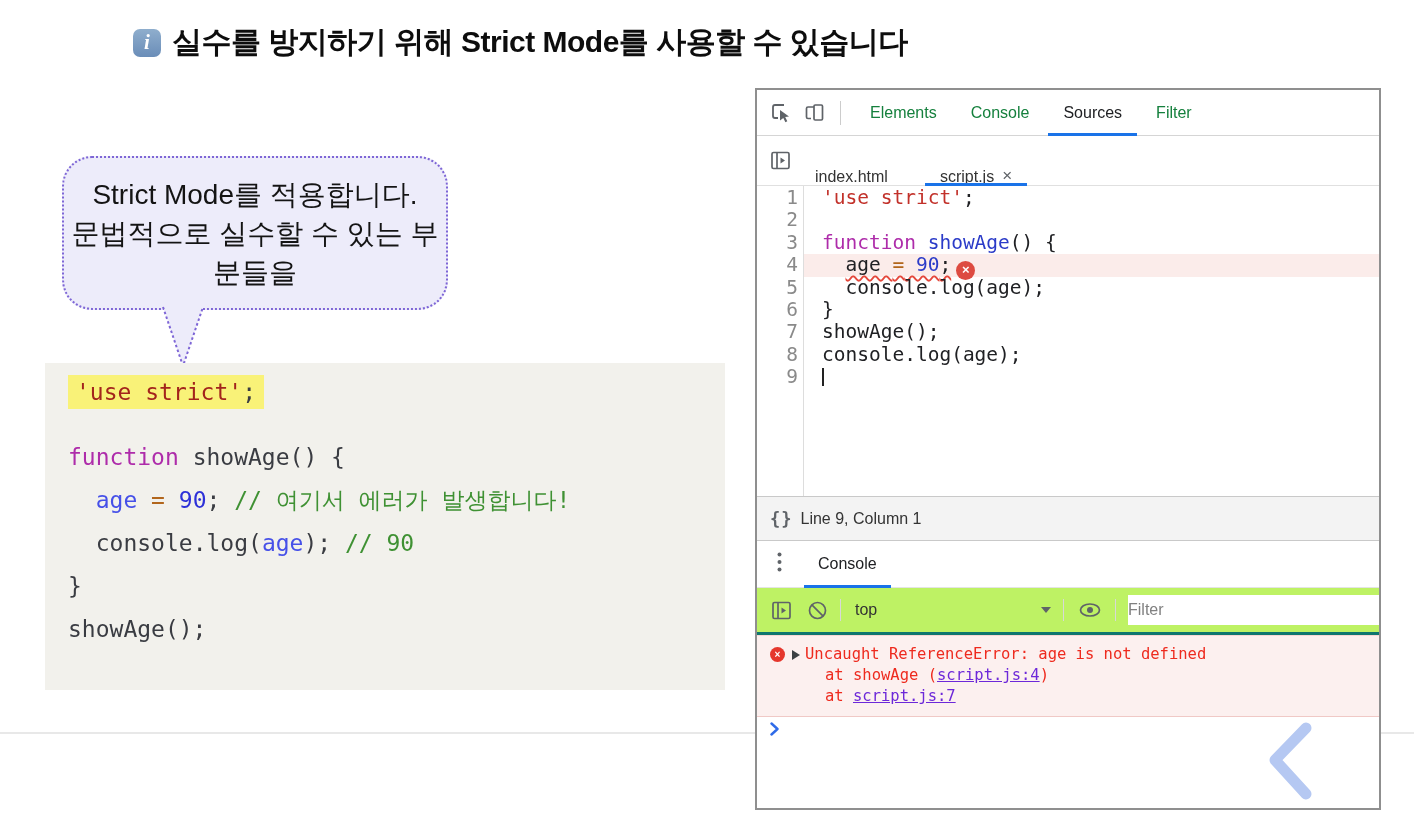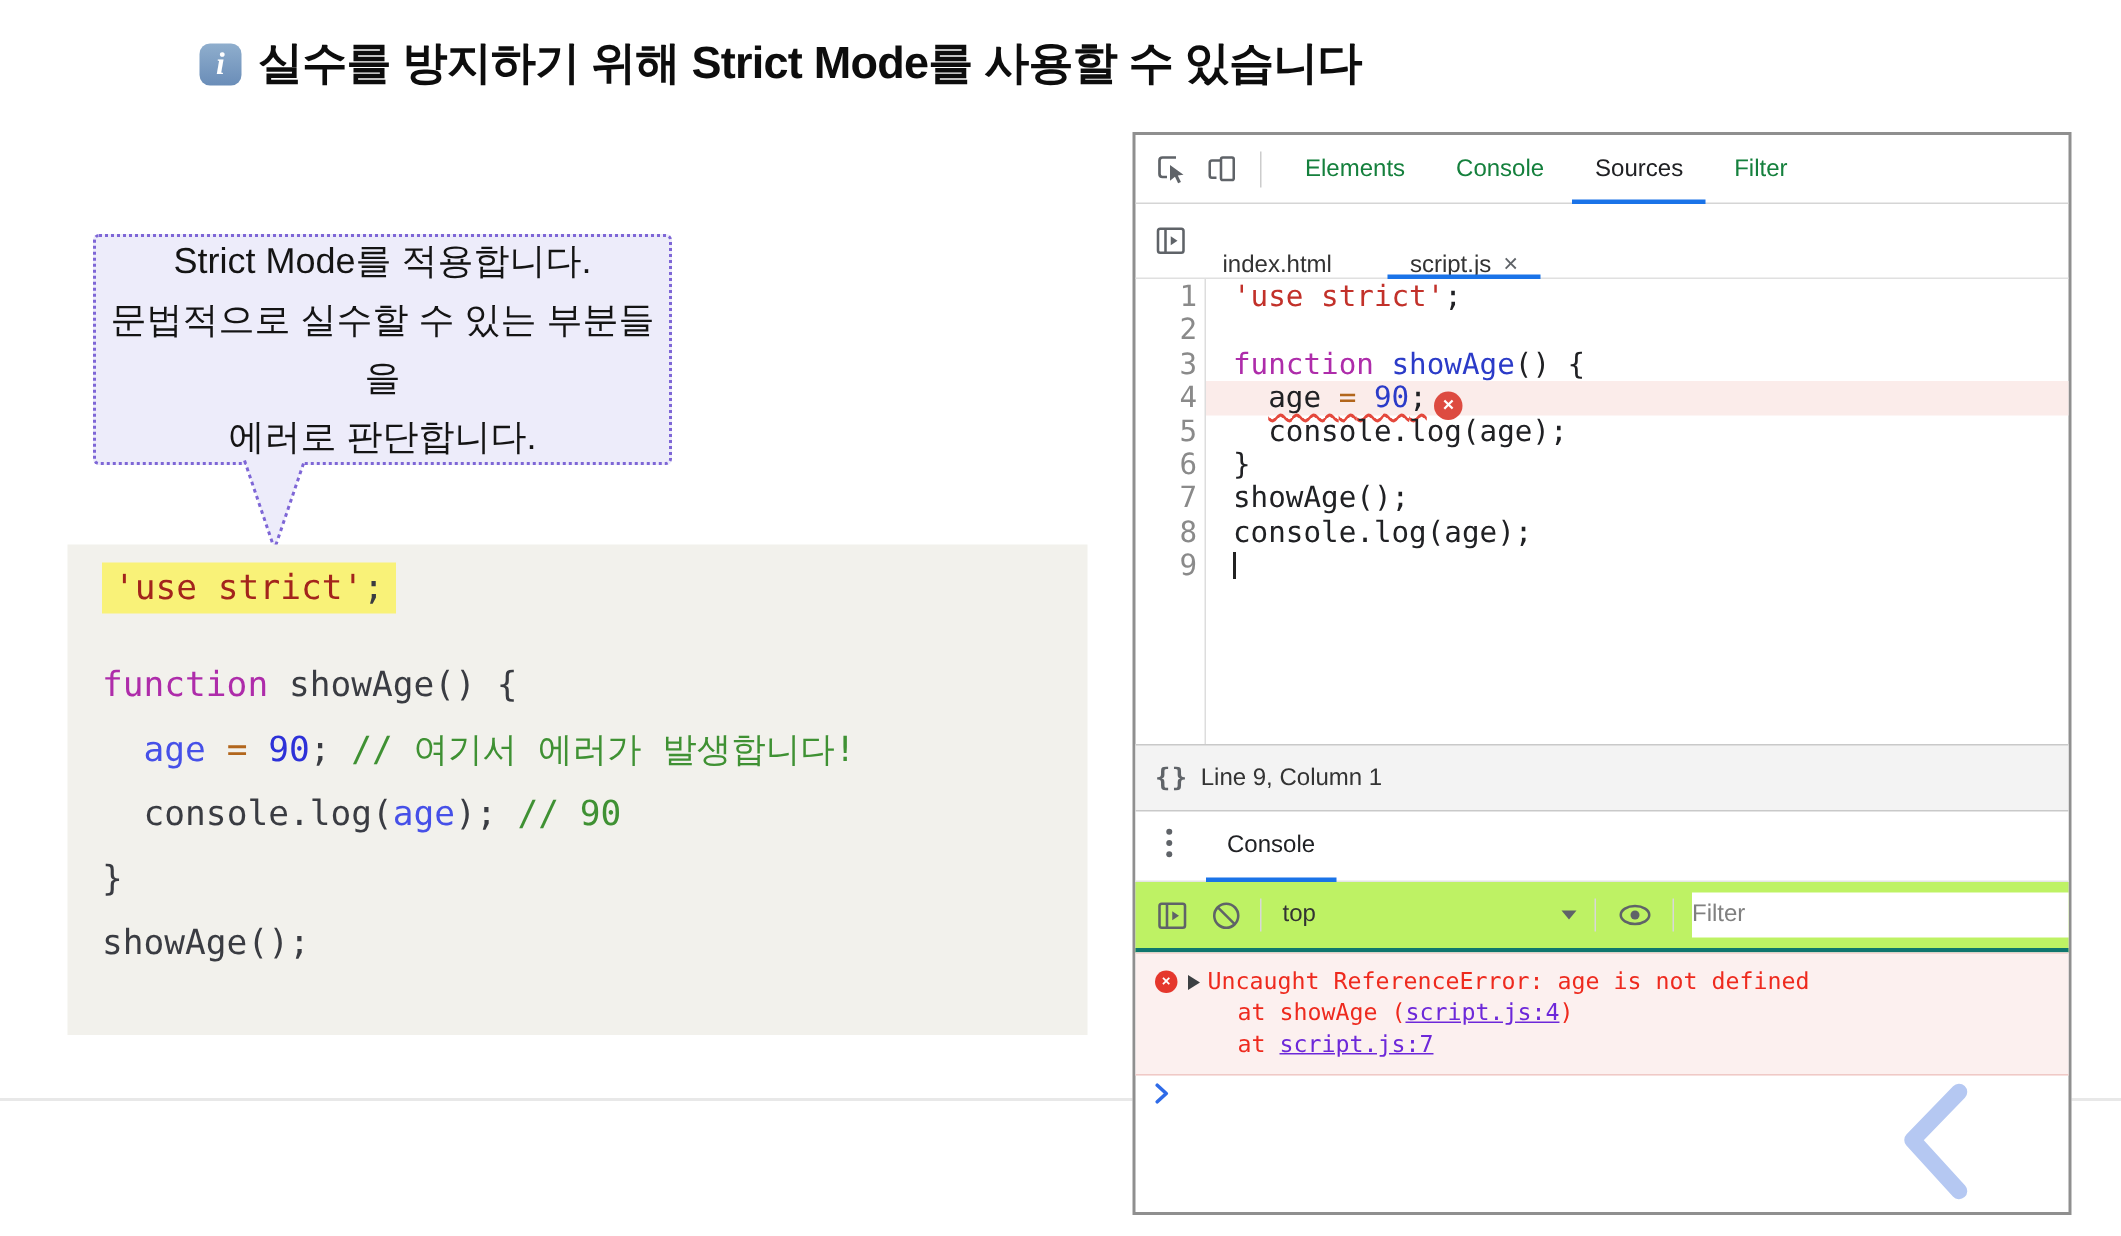--- a/index.html
+++ b/index.html
@@ -10,23 +10,23 @@
   
   .title { left:133px; top:22px; display:flex; align-items:center; gap:11px; }
   .info-emoji { width:28px; height:28px; border-radius:7px;
     background:linear-gradient(#8FAECD,#6A8DB8); color:#fff;
     font-family:"Liberation Serif", serif; font-style:italic; font-weight:bold;
     font-size:21px; display:flex; align-items:center; justify-content:center; }
   .title-text { font-size:30px; font-weight:bold; color:#0d0d0d; letter-spacing:-0.5px; }
 
   
   .callout { left:62px; top:156px; width:386px; height:154px;
-    background:var(--bubble-bg); border:2px dotted var(--bubble-purple); border-radius:4px;
+    background:var(--bubble-bg); border:2px dotted var(--bubble-purple); border-radius:30px;
     display:flex; flex-direction:column; align-items:center; justify-content:center;
-    font-size:24px; line-height:39px; color:#141414; text-align:center; }
+    font-size:28px; line-height:39px; color:#141414; text-align:center; }
   .callout-tail { left:155px; top:306px; }
 
   
   .codeblock { left:45px; top:363px; width:680px; height:327px; background:var(--code-bg);
     font-family:"DejaVu Sans Mono", monospace; font-size:23px; line-height:43px;
     color:#3A3C42; padding:8px 0 0 23px; }
   .code-line { white-space:pre; height:43px; }
   .codeblock .gap { height:22px; }
   .hl { background:var(--highlight-yellow); padding:4px 8px 4px 8px; }
   .c-str { color:var(--str-red); }
@@ -137,21 +137,20 @@
 <body>
 
 <div class="abs title">
   <span class="info-emoji">i</span>
   <span class="title-text">실수를 방지하기 위해 Strict Mode를 사용할 수 있습니다</span>
 </div>
 
 <div class="abs callout">
   <div>Strict Mode를 적용합니다.</div>
   <div>문법적으로 실수할 수 있는 부분들을</div>
-  <div>에러로 판단합니다.</div>
 </div>
 <svg class="abs callout-tail" width="56" height="64">
   <path d="M8,1 L28,60 L48,1" fill="#EDECFA" stroke="#7E66D6" stroke-width="2" stroke-dasharray="2.5,2.5"></path>
 </svg>
 
 <div class="abs codeblock">
   <div class="code-line"><span class="hl"><span class="c-str">'use strict'</span><span>;</span></span></div>
   <div class="gap"></div>
   <div class="code-line"><span class="c-kw">function</span><span> showAge</span><span>() {</span></div>
   <div class="code-line"><span>  </span><span class="c-var">age</span><span class="c-op"> = </span><span class="c-num">90</span><span>; </span><span class="c-comment">// 여기서 에러가 발생합니다!</span></div>

